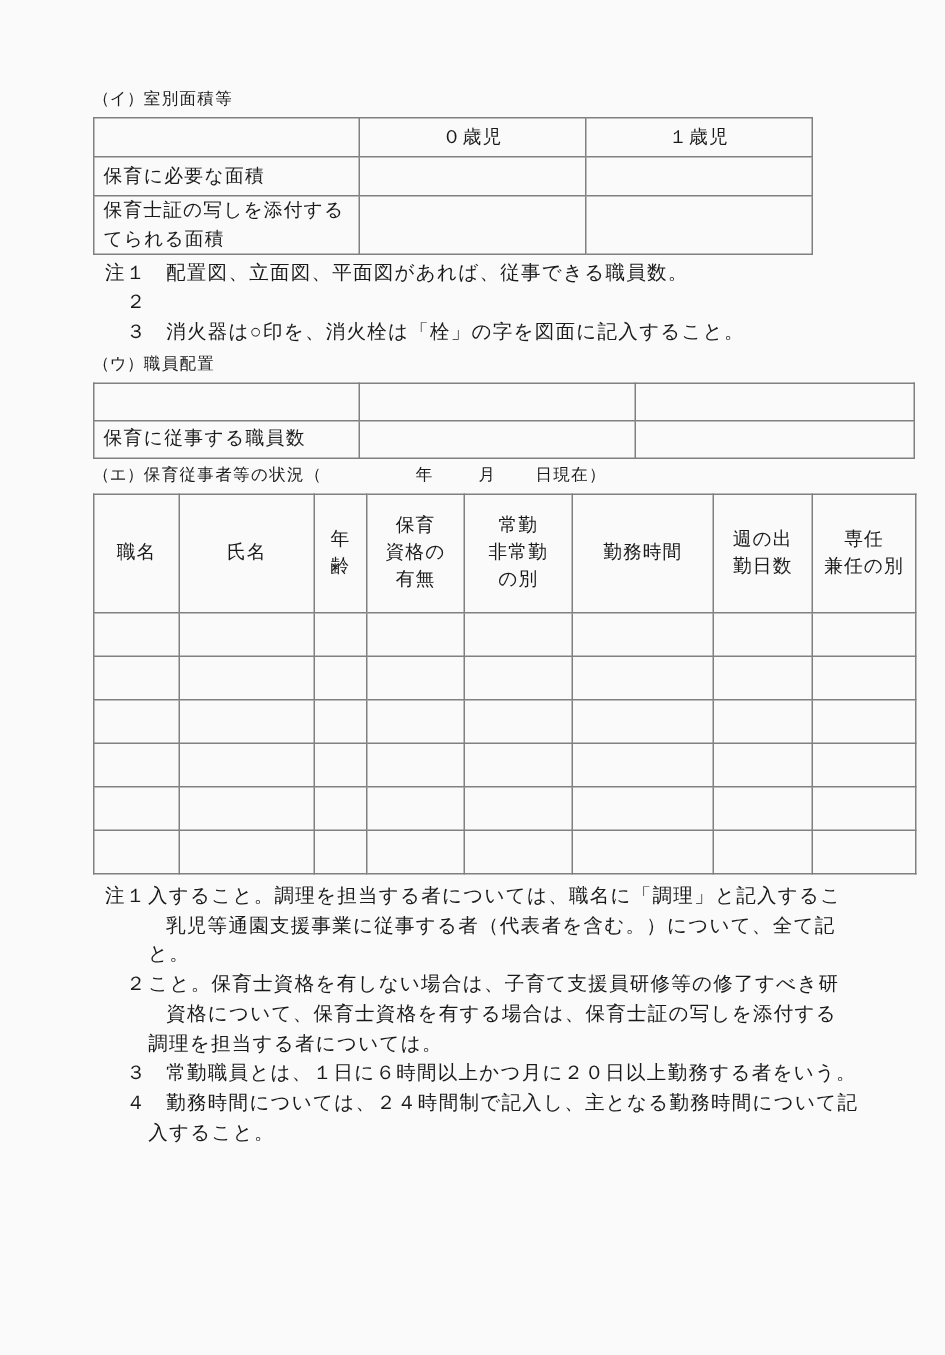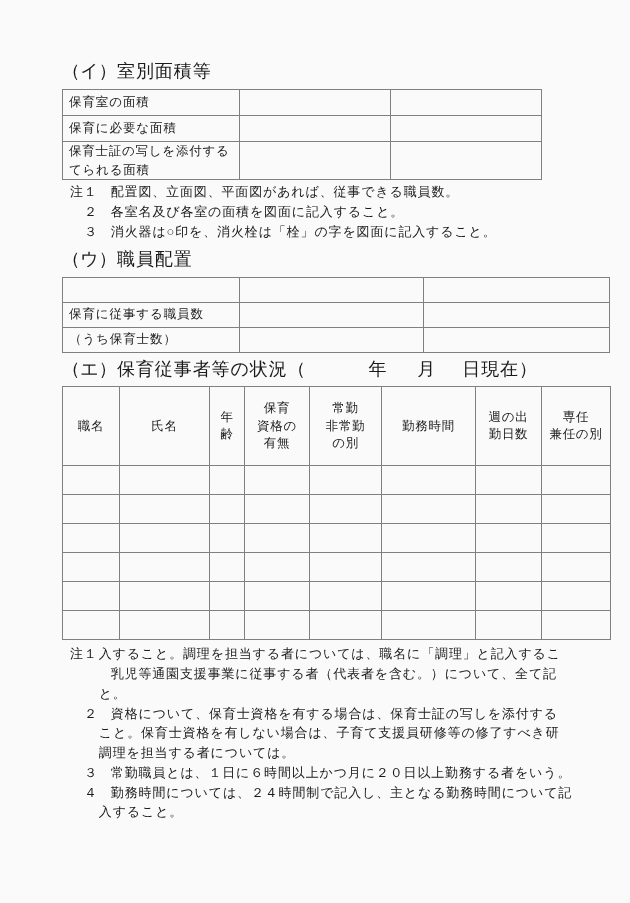--- a/index.html
+++ b/index.html
@@ -21,21 +21,21 @@
   }
   .sheet {
     position: absolute;
     left: 62px;
     top: 58px;
     width: 512px;
   }
 
   
   .section-head {
-    font-size: 18px;
+    font-size: 11px;
     line-height: 1.55;
     letter-spacing: 0.9px;
     white-space: nowrap;
     margin: 0 0 3px 0;
   }
   .section-head .marker {
     letter-spacing: 0.2px;
   }
   .blank-gap {
     display: inline-block;
@@ -139,23 +139,23 @@
 <div id="page" style="background: rgb(250, 250, 250); color: rgb(26, 26, 26);">
   <div class="sheet">
 
     <div class="section-head">
       <span class="marker">（イ）</span><span>室別面積等</span>
     </div>
 
     <table class="form" id="table-room">
       <tbody>
         <tr>
-          <td class="lbl" style="border-color: rgb(128, 128, 128);">保育室の面積</td>
-          <td class="val" style="border-color: rgb(128, 128, 128);"></td>
-          <td class="val" style="border-color: rgb(128, 128, 128);"></td>
+          <td class="lbl" style="border-color: rgb(128, 128, 128);"></td>
+          <td class="val center" style="border-color: rgb(128, 128, 128);">０歳児</td>
+          <td class="val center" style="border-color: rgb(128, 128, 128);">１歳児</td>
         </tr>
         <tr>
           <td class="lbl" style="border-color: rgb(128, 128, 128);">保育に必要な面積</td>
           <td class="val" style="border-color: rgb(128, 128, 128);"></td>
           <td class="val" style="border-color: rgb(128, 128, 128);"></td>
         </tr>
         <tr class="tall">
           <td class="lbl" style="border-color: rgb(128, 128, 128);">
             <span class="two-line">
               <span>保育士証の写しを添付する</span><br>
@@ -168,46 +168,40 @@
       </tbody>
     </table>
 
     <div class="notes">
       <div class="note-row">
         <span class="n-label">注１</span>
         <span class="n-body">配置図、立面図、平面図があれば、従事できる職員数。</span>
       </div>
       <div class="note-row">
         <span class="n-label indent">２</span>
-        <span class="n-body">各室名及び各室の面積を図面に記入すること。</span>
       </div>
       <div class="note-row">
         <span class="n-label indent">３</span>
         <span class="n-body">消火器は○印を、消火栓は「栓」の字を図面に記入すること。</span>
       </div>
     </div>
 
     <div class="section-head">
       <span class="marker">（ウ）</span><span>職員配置</span>
     </div>
 
     <table class="form" id="table-staff">
       <tbody>
         <tr>
           <td class="lbl" style="border-color: rgb(128, 128, 128);"></td>
           <td class="c2" style="border-color: rgb(128, 128, 128);"></td>
           <td class="c3" style="border-color: rgb(128, 128, 128);"></td>
         </tr>
         <tr>
           <td class="lbl" style="border-color: rgb(128, 128, 128);">保育に従事する職員数</td>
-          <td class="c2" style="border-color: rgb(128, 128, 128);"></td>
-          <td class="c3" style="border-color: rgb(128, 128, 128);"></td>
-        </tr>
-        <tr>
-          <td class="lbl" style="border-color: rgb(128, 128, 128);">（うち保育士数）</td>
           <td class="c2" style="border-color: rgb(128, 128, 128);"></td>
           <td class="c3" style="border-color: rgb(128, 128, 128);"></td>
         </tr>
       </tbody>
     </table>
 
     <div class="section-head">
       <span class="marker">（エ）</span><span>保育従事者等の状況（</span><span class="blank-gap gap-lg"></span><span>年</span><span class="blank-gap gap-md"></span><span>月</span><span class="blank-gap gap-sm"></span><span>日現在）</span>
     </div>
 
@@ -316,22 +310,22 @@
         <span class="n-label">注１</span>
         <span class="n-body">
           <span class="nb-line hang">入すること。調理を担当する者については、職名に「調理」と記入するこ</span>
           <span class="nb-line">乳児等通園支援事業に従事する者（代表者を含む。）について、全て記</span>
           <span class="nb-line hang">と。</span>
         </span>
       </div>
       <div class="note-row">
         <span class="n-label indent">２</span>
         <span class="n-body">
+          <span class="nb-line hang">こと。保育士資格を有しない場合は、子育て支援員研修等の修了すべき研</span>
           <span class="nb-line">資格について、保育士資格を有する場合は、保育士証の写しを添付する</span>
-          <span class="nb-line hang">こと。保育士資格を有しない場合は、子育て支援員研修等の修了すべき研</span>
           <span class="nb-line hang">調理を担当する者については。</span>
         </span>
       </div>
       <div class="note-row">
         <span class="n-label indent">３</span>
         <span class="n-body">
           <span class="nb-line">常勤職員とは、１日に６時間以上かつ月に２０日以上勤務する者をいう。</span>
         </span>
       </div>
       <div class="note-row">

